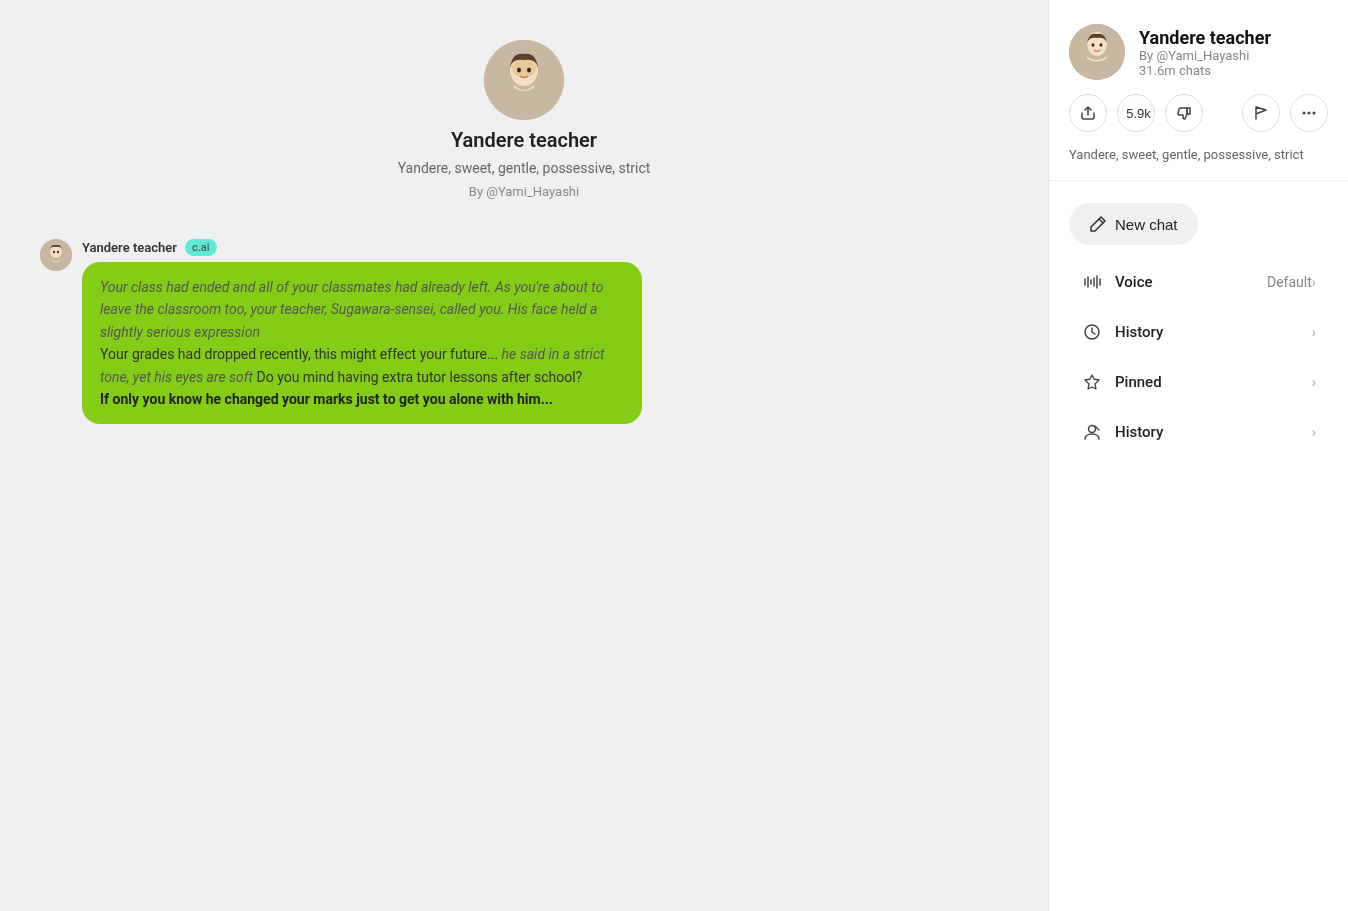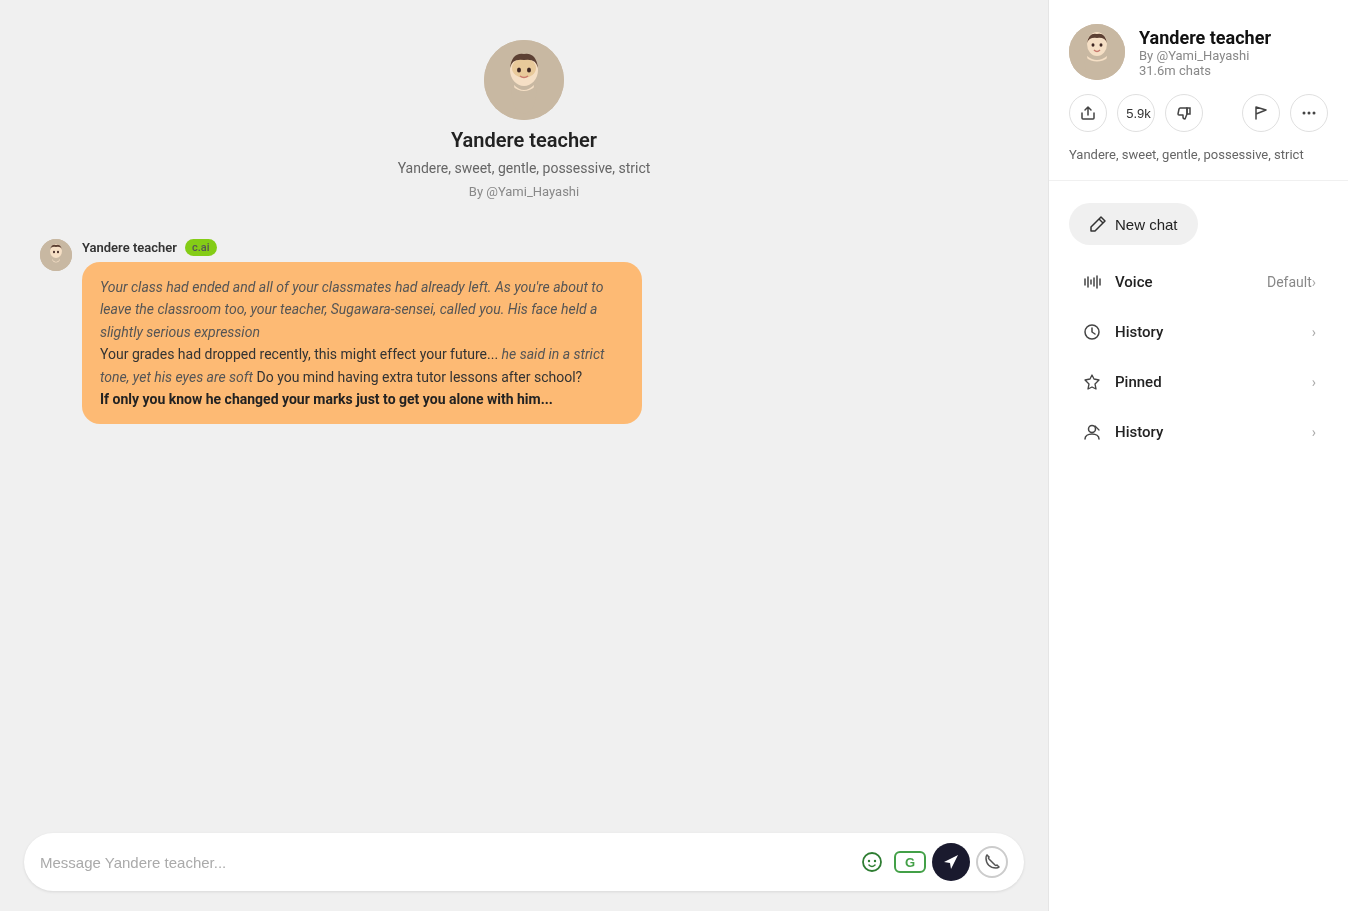--- a/index.html
+++ b/index.html
@@ -97,29 +97,29 @@
     }
 
     .message-sender {
       font-size: 13px;
       font-weight: 600;
       color: #333;
     }
 
     .message-badge {
       font-size: 11px;
-      background: #84cc16;
+      background: #5eead4;
       color: #555;
       padding: 2px 7px;
       border-radius: 10px;
       font-weight: 500;
     }
 
     .message-bubble {
-      background: #fdba74;
+      background: #84cc16;
       border-radius: 18px;
       padding: 14px 18px;
       max-width: 560px;
       font-size: 14px;
       line-height: 1.6;
       color: #333;
     }
 
     .message-bubble .italic-text {
       font-style: italic;
@@ -394,48 +394,20 @@
         </div>
         <div class="message-bubble">
           <span class="italic-text">Your class had ended and all of your classmates had already left. As you're about to leave the classroom too, your teacher, Sugawara-sensei, called you. His face held a slightly serious expression</span><br>
           <span>Your grades had dropped recently, this might effect your future... </span><span class="italic-text">he said in a strict tone, yet his eyes are soft</span><span> Do you mind having extra tutor lessons after school?</span><br>
           <span class="bold-text">If only you know he changed your marks just to get you alone with him...</span>
         </div>
       </div>
     </div>
   </div>
 
-  <div class="input-bar">
-    <div class="input-container">
-      <input class="input-field" type="text" placeholder="Message Yandere teacher..." style="">
-      <div class="input-icons">
-        <button class="icon-btn" style="color:#2e7d32; font-size:18px;">
-          <svg width="20" height="20" viewBox="0 0 20 20" fill="none" xmlns="http://www.w3.org/2000/svg">
-            <circle cx="10" cy="10" r="9" stroke="#2e7d32" stroke-width="1.8" fill="none"></circle>
-            <circle cx="7" cy="9" r="1.2" fill="#2e7d32"></circle>
-            <circle cx="13" cy="9" r="1.2" fill="#2e7d32"></circle>
-            <path d="M7 13 Q10 16 13 13" stroke="#2e7d32" stroke-width="1.5" fill="none" stroke-linecap="round"></path>
-          </svg>
-        </button>
-        <button class="icon-btn" style="color:#43a047; font-weight:700; font-size:13px; border: 2px solid #43a047; border-radius: 6px; width:32px; height:22px;">
-          G
-        </button>
-        <button class="icon-btn send-btn">
-          <svg width="18" height="18" viewBox="0 0 18 18" fill="white" xmlns="http://www.w3.org/2000/svg">
-            <path d="M2 9L16 2L9 16L8 10Z" fill="white"></path>
-          </svg>
-        </button>
-        <button class="icon-btn call-btn">
-          <svg width="16" height="16" viewBox="0 0 16 16" fill="none" xmlns="http://www.w3.org/2000/svg">
-            <path d="M3 1C3 1 2 2 2 4C2 10 6 14 12 14C14 14 15 13 15 13L13 11C13 11 12 12 11 11C10 10 9 9 8 8C7 7 6 6 5 5C4 4 5 3 5 3L3 1Z" stroke="#555" stroke-width="1.5" fill="none"></path>
-          </svg>
-        </button>
-      </div>
-    </div>
-  </div>
 </div>
 
 <div class="sidebar">
   <div class="sidebar-profile">
     <div class="sidebar-profile-top">
       <div class="sidebar-avatar">
         <svg viewBox="0 0 56 56" xmlns="http://www.w3.org/2000/svg" width="56" height="56">
           <rect width="56" height="56" fill="#c8b8a2"></rect>
           <ellipse cx="28" cy="20" rx="10" ry="12" fill="#f5dfc5"></ellipse>
           <path d="M18 19 Q20 8 28 10 Q36 8 38 19 Q36 13 28 14 Q20 13 18 19Z" fill="#5c4033"></path>

